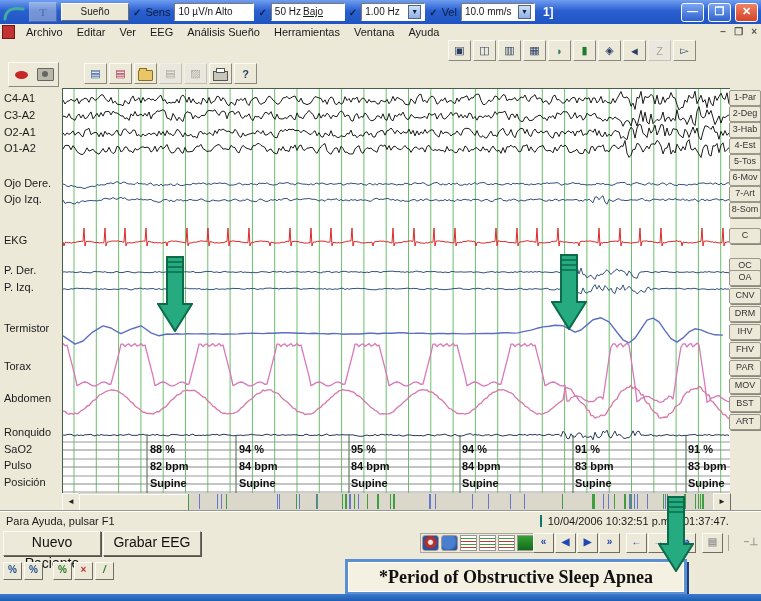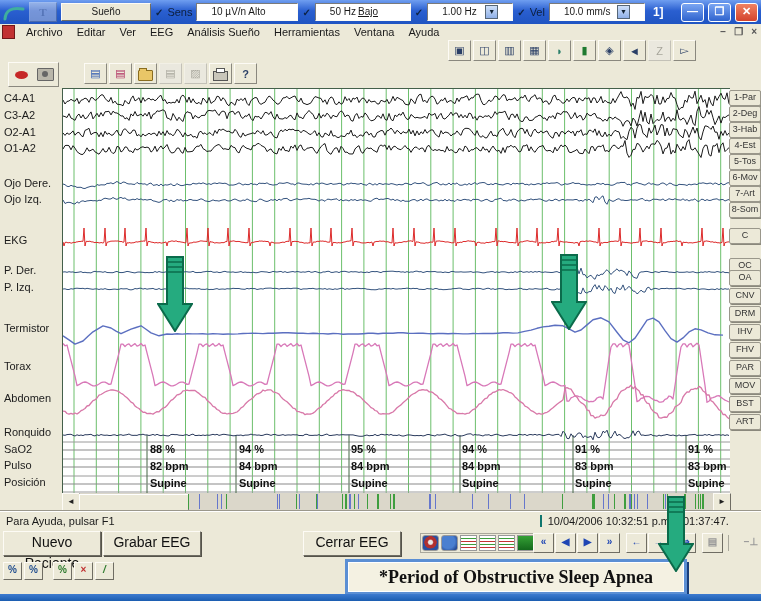--- a/index.html
+++ b/index.html
@@ -2,21 +2,21 @@
 <html><head>
 <meta charset="utf-8">
 <style>
   html,body{margin:0;padding:0;background:#fff}
   #app{position:relative;width:761px;height:601px;background:#ece9d8;font-family:"Liberation Sans",sans-serif;font-size:11px;color:#1a1a1a;overflow:hidden}
   .abs{position:absolute}
   .raised{background:#ece9d8;border:1px solid;border-color:#fdfbf5 #6f6d63 #6f6d63 #fdfbf5}
   .sunken{background:#fff;border:1px solid;border-color:#7a7a7a #fdfbf5 #fdfbf5 #7a7a7a}
   
   .titlebar{left:0;top:0;width:761px;height:24px;background:linear-gradient(#6f9ef0,#2a5fd0 45%,#1f54c2);display:flex;align-items:center;gap:4px;padding:0 3px;box-sizing:border-box}
-  .tb-combo{height:16px;font-size:10px;line-height:14px;padding:0 14px;white-space:nowrap;display:flex;align-items:center;gap:2px}
+  .tb-combo{height:16px;font-size:10px;line-height:14px;padding:0 3px;white-space:nowrap;display:flex;align-items:center;gap:2px}
   .tb-check{color:#0d2242;font-size:10px;font-weight:bold}
   .tb-label{color:#0d1f3d;font-size:11px}
   .drop{width:11px;height:12px;background:linear-gradient(#cfe0f8,#8fb0e8);border:1px solid #567;font-size:7px;line-height:11px;text-align:center;color:#123}
   .winbtn{width:21px;height:17px;border:1px solid #fff;border-radius:3px;background:linear-gradient(#7aa5f2,#2f63ce);color:#fff;font-size:11px;line-height:15px;text-align:center;font-weight:bold}
   .winbtn.close{background:linear-gradient(#f08262,#d3432c)}
   
   .menubar{left:0;top:24px;width:761px;height:15px;background:#ece9d8;display:flex;align-items:center;gap:0;padding-left:2px;box-sizing:border-box}
   .menuitem{padding:0 7px;color:#1a1a1a}
   .mdictl{color:#555;font-size:10px;padding:0 4px;font-weight:bold}
   
@@ -330,21 +330,20 @@
   </div>
 
   <div class="abs statusbar">
     <span class="statcell" style="flex:1">Para Ayuda, pulsar F1</span>
     <span class="statcell" style="border-left:2px solid #0f766e">10/04/2006   10:32:51 p.m</span>
     <span class="statcell" style="border-left:1px solid #b5b2a6;width:72px">01:37:47.</span>
   </div>
 
   <span class="bigbtn" style="left:3px">Nuevo Paciente</span>
   <span class="bigbtn" style="left:103px">Grabar EEG</span>
-  <span class="bigbtn" style="left:303px">Cerrar EEG</span>
 
   <div class="abs" style="left:420px;top:533px;display:flex;gap:2px;padding:1px;border:1px solid #aaa89c;background:#ece9d8">
     <span class="ci disc"></span>
     <span class="ci globe"></span>
     <span class="ci trend"></span>
     <span class="ci trend"></span>
     <span class="ci trend"></span>
     <span class="ci video"></span>
   </div>
 

